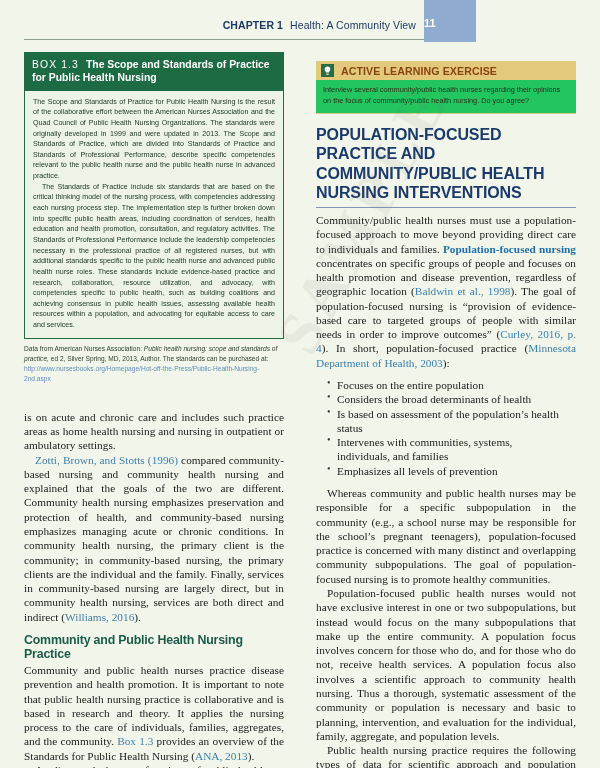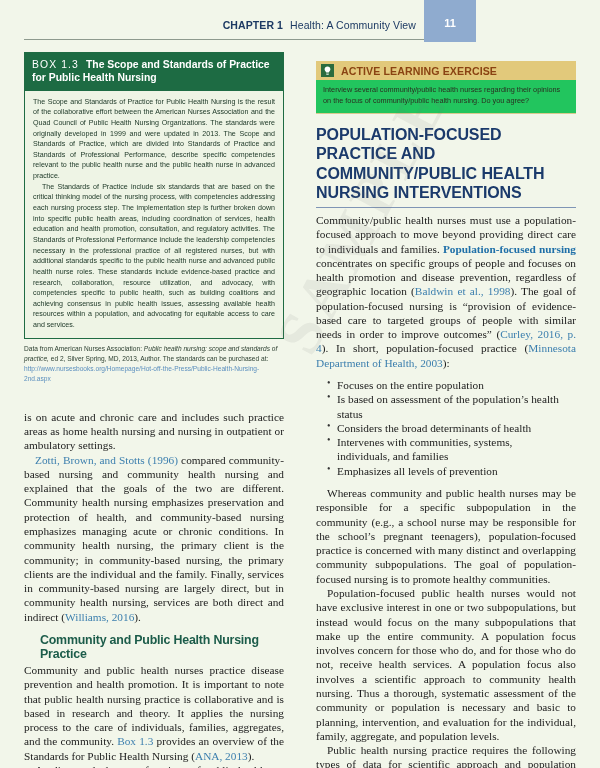--- a/index.html
+++ b/index.html
@@ -62,21 +62,20 @@
     top: -18px;
     width: 52px;
     height: 42px;
     background: #8fabcf;
   }
   .folio-num {
     position: absolute;
     right: 0;
     top: 0;
     width: 52px;
-    text-align: center;
     font-family: "Liberation Sans", sans-serif;
     font-size: 11px;
     font-weight: bold;
     color: #ffffff;
     line-height: 1;
   }
 
   
   .cols {
     position: absolute;
@@ -147,21 +146,21 @@
     color: #1c1c1c;
     text-align: justify;
     -webkit-hyphens: auto;
     hyphens: auto;
   }
   p.body.indent { text-indent: 11px; }
   .cite { color: #3c7fae; }
   .bluebold { color: #1e6fa8; font-weight: bold; }
 
   h3.sub {
-    margin: 9px 0 2px 16px;
+    margin: 9px 0 2px 0;
     font-family: "Liberation Sans", sans-serif;
     font-size: 12.4px;
     font-weight: bold;
     color: #1c5c4a;
     letter-spacing: -.2px;
   }
 
   h2.major {
     margin: 0 0 0 0;
     font-family: "Liberation Sans", sans-serif;
@@ -321,22 +320,22 @@
 
       <h2 class="major">POPULATION-FOCUSED PRACTICE AND COMMUNITY/PUBLIC HEALTH NURSING INTERVENTIONS</h2>
       <hr class="major-rule">
 
       <p class="body">
         <span>Community/public health nurses must use a population-focused approach to move beyond providing direct care to individuals and families. </span><span class="bluebold">Population-focused nursing</span><span> concentrates on specific groups of people and focuses on health promotion and disease prevention, regardless of geographic location (</span><span class="cite">Baldwin et al., 1998</span><span>). The goal of population-focused nursing is “provision of evidence-based care to targeted groups of people with similar needs in order to improve outcomes” (</span><span class="cite">Curley, 2016, p. 4</span><span>). In short, population-focused practice (</span><span class="cite">Minnesota Department of Health, 2003</span><span>):</span>
       </p>
 
       <ul class="bullets">
         <li>Focuses on the entire population</li>
+        <li>Considers the broad determinants of health</li>
         <li>Is based on assessment of the population’s health status</li>
-        <li>Considers the broad determinants of health</li>
         <li>Intervenes with communities, systems, individuals, and families</li>
         <li>Emphasizes all levels of prevention</li>
       </ul>
 
       <p class="body indent">Whereas community and public health nurses may be responsible for a specific subpopulation in the community (e.g., a school nurse may be responsible for the school’s pregnant teenagers), population-focused practice is concerned with many distinct and overlapping community subpopulations. The goal of population-focused nursing is to promote healthy communities.</p>
 
       <p class="body indent">Population-focused public health nurses would not have exclusive interest in one or two subpopulations, but instead would focus on the many subpopulations that make up the entire community. A population focus involves concern for those who do, and for those who do not, receive health services. A population focus also involves a scientific approach to community health nursing. Thus a thorough, systematic assessment of the community or population is necessary and basic to planning, intervention, and evaluation for the individual, family, aggregate, and population levels.</p>
 
       <p class="body indent">
         <span>Public health nursing practice requires the following types of data for scientific approach and population focus: (1) the epidemiology, or body of knowledge, of a particular problem and its solution and (2) information about the community. Each type of knowledge and its source appear in </span>

